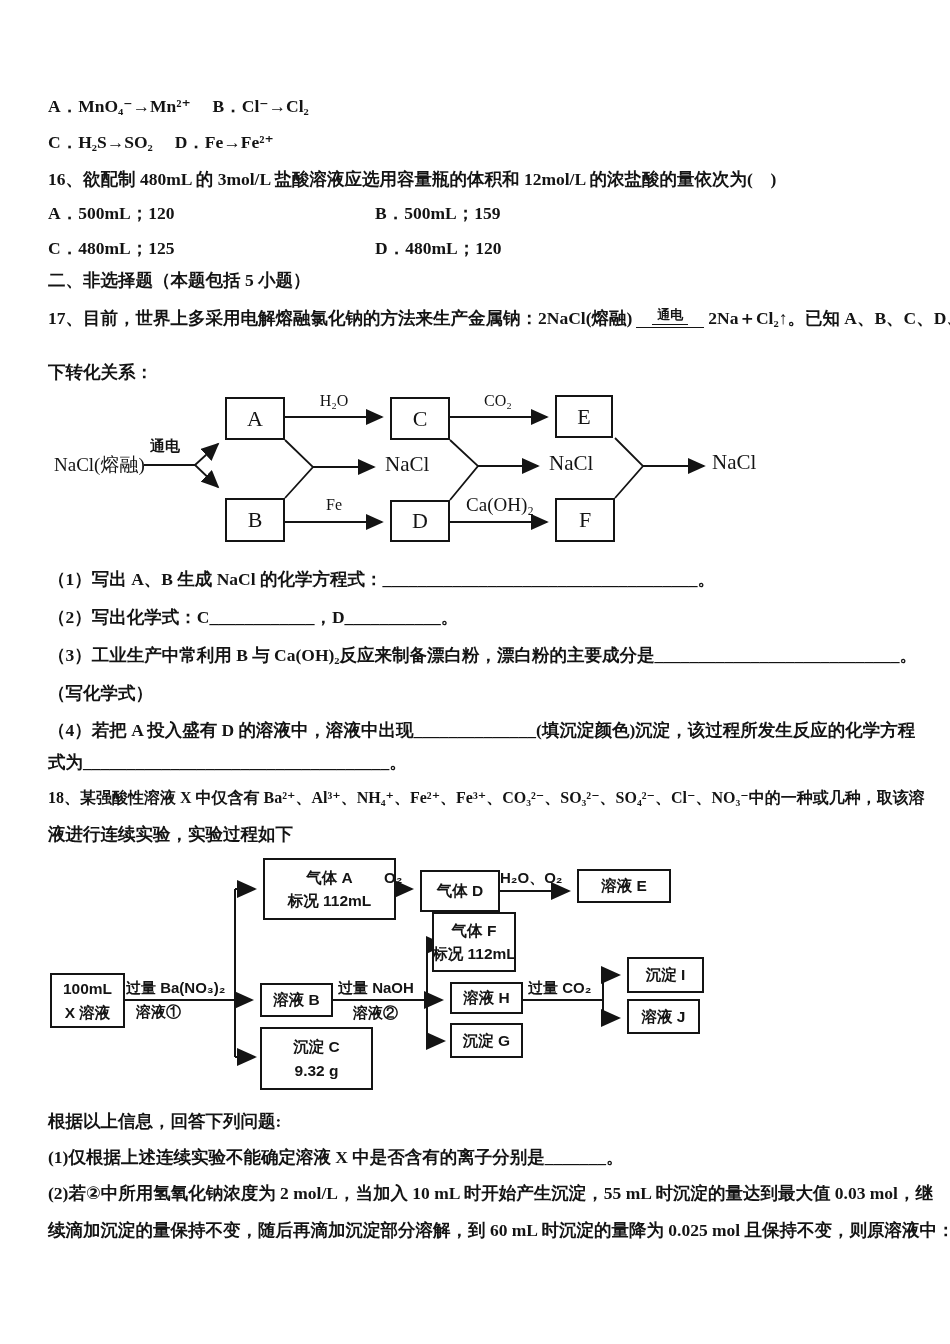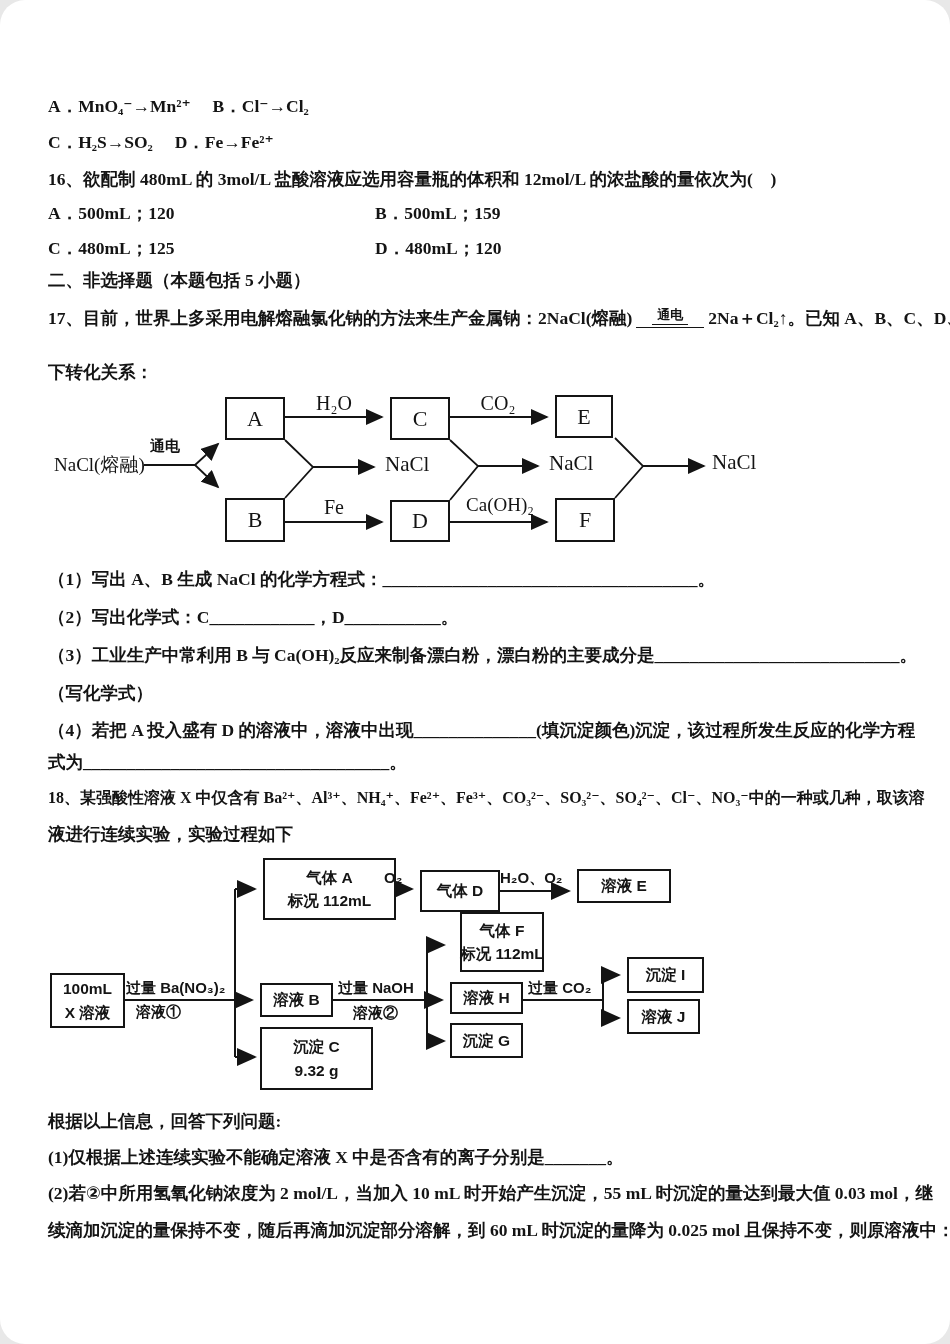--- a/index.html
+++ b/index.html
@@ -1,31 +1,31 @@
 <!DOCTYPE html>
 <html><head>
 <meta charset="utf-8">
 <style>
   html,body{margin:0;padding:0;background:#e8e8e8;}
   .page{position:relative;width:950px;height:1344px;background:#ffffff;margin:0 auto;overflow:hidden;
-        font-family:"Liberation Serif","DejaVu Sans",serif;color:#141414;border-radius:25px;}
+        font-family:"Liberation Serif","DejaVu Sans",serif;color:#141414;}
   .tl{position:absolute;left:48px;white-space:nowrap;font-weight:700;font-size:17.5px;line-height:1.25;}
   .tl-sm{font-size:16px;}
   .opt-col2{left:375px;}
   
   .cond{display:inline-block;min-width:62px;text-align:center;border-bottom:1.6px solid #141414;
         padding:0 3px 2px 3px;vertical-align:5px;margin:0 4px;}
   .cond-t{display:inline-block;font-size:13px;font-weight:700;border-bottom:1.6px solid #141414;
         padding:0 5px 1px 5px;line-height:1.15;}
   
   .diagram{position:absolute;}
   .diagram svg{position:absolute;left:0;top:0;}
   .dbox{position:absolute;border:2px solid #141414;display:flex;align-items:center;justify-content:center;
         font-size:22px;background:#fff;box-sizing:border-box;}
-  .d1lab{position:absolute;font-size:20px;white-space:nowrap;text-align:center;}
+  .d1lab{position:absolute;font-size:16px;white-space:nowrap;text-align:center;}
   .d1nacl{position:absolute;font-size:21px;white-space:nowrap;}
   .d1src{position:absolute;font-size:19px;white-space:nowrap;}
   .d1cond{position:absolute;font-size:15px;font-weight:700;white-space:nowrap;
           font-family:"Liberation Sans","DejaVu Sans",sans-serif;}
   .d2box{position:absolute;border:2px solid #141414;display:flex;flex-direction:column;align-items:center;
          justify-content:center;background:#fff;box-sizing:border-box;font-weight:700;font-size:15.5px;
          line-height:1.5;white-space:nowrap;font-family:"Liberation Sans","DejaVu Sans",sans-serif;}
   .d2lab{position:absolute;font-weight:700;font-size:15px;white-space:nowrap;
          font-family:Liberation Sans, sans-serif;}
 </style>
@@ -138,21 +138,21 @@
     </div>
     <div class="d2lab" style="left:452px;top:14px">H₂O、O₂</div>
     <div class="d2box" style="left:529px;top:14px;width:94px;height:34px">
       <span>溶液 E</span>
     </div>
     <div class="d2box" style="left:212px;top:128px;width:73px;height:34px">
       <span>溶液 B</span>
     </div>
     <div class="d2lab" style="left:290px;top:124px">过量 NaOH</div>
     <div class="d2lab" style="left:305px;top:149px">溶液②</div>
-    <div class="d2box" style="left:412px;top:57px;width:84px;height:60px">
+    <div class="d2box" style="left:384px;top:57px;width:84px;height:60px">
       <span>气体 F</span>
       <span>标况 112mL</span>
     </div>
     <div class="d2box" style="left:402px;top:127px;width:73px;height:32px">
       <span>溶液 H</span>
     </div>
     <div class="d2box" style="left:402px;top:168px;width:73px;height:35px">
       <span>沉淀 G</span>
     </div>
     <div class="d2box" style="left:212px;top:172px;width:113px;height:63px">

